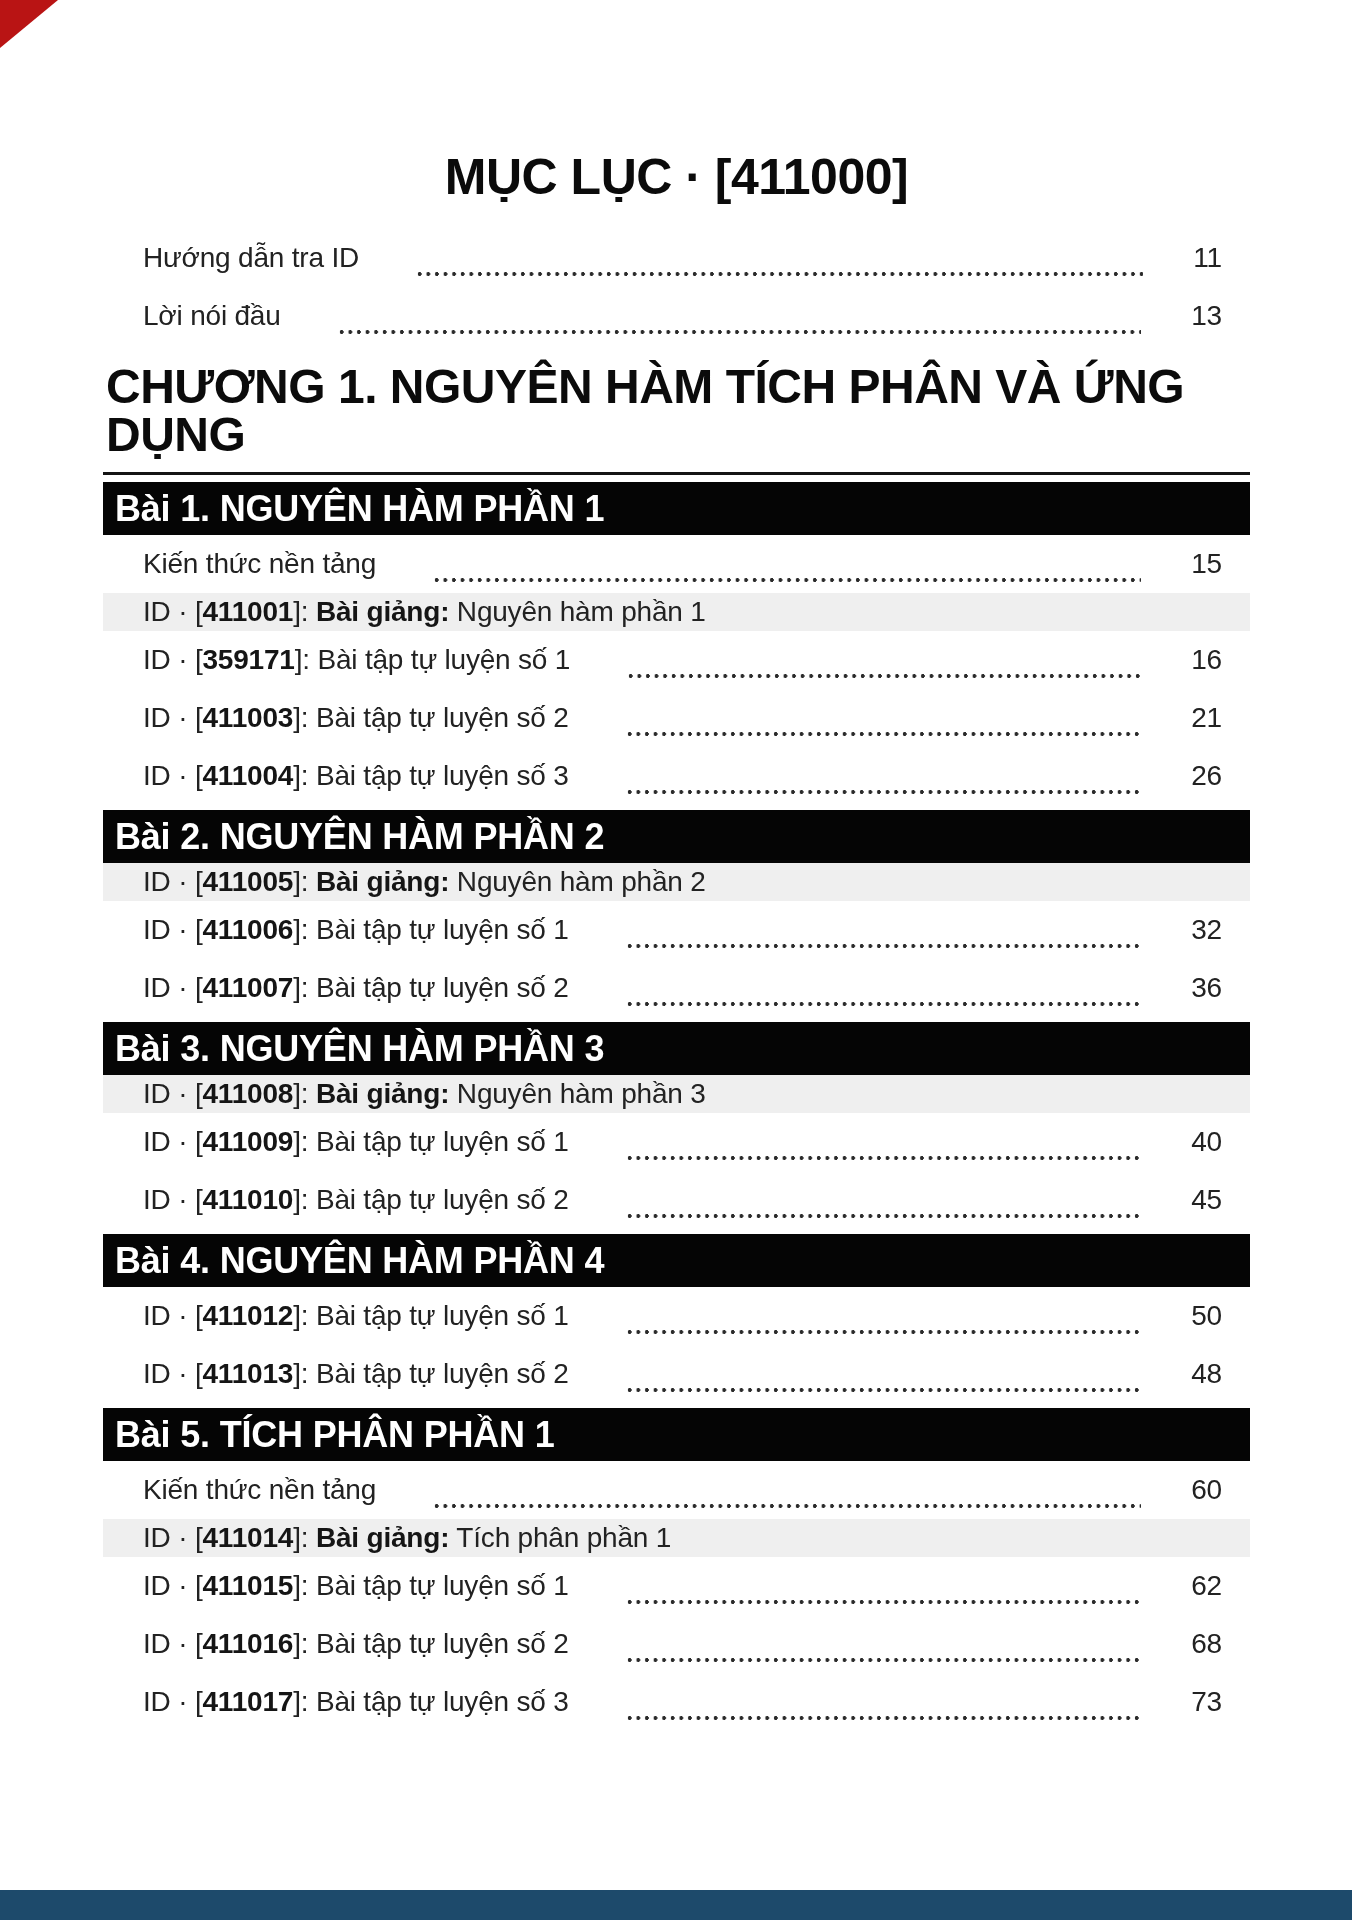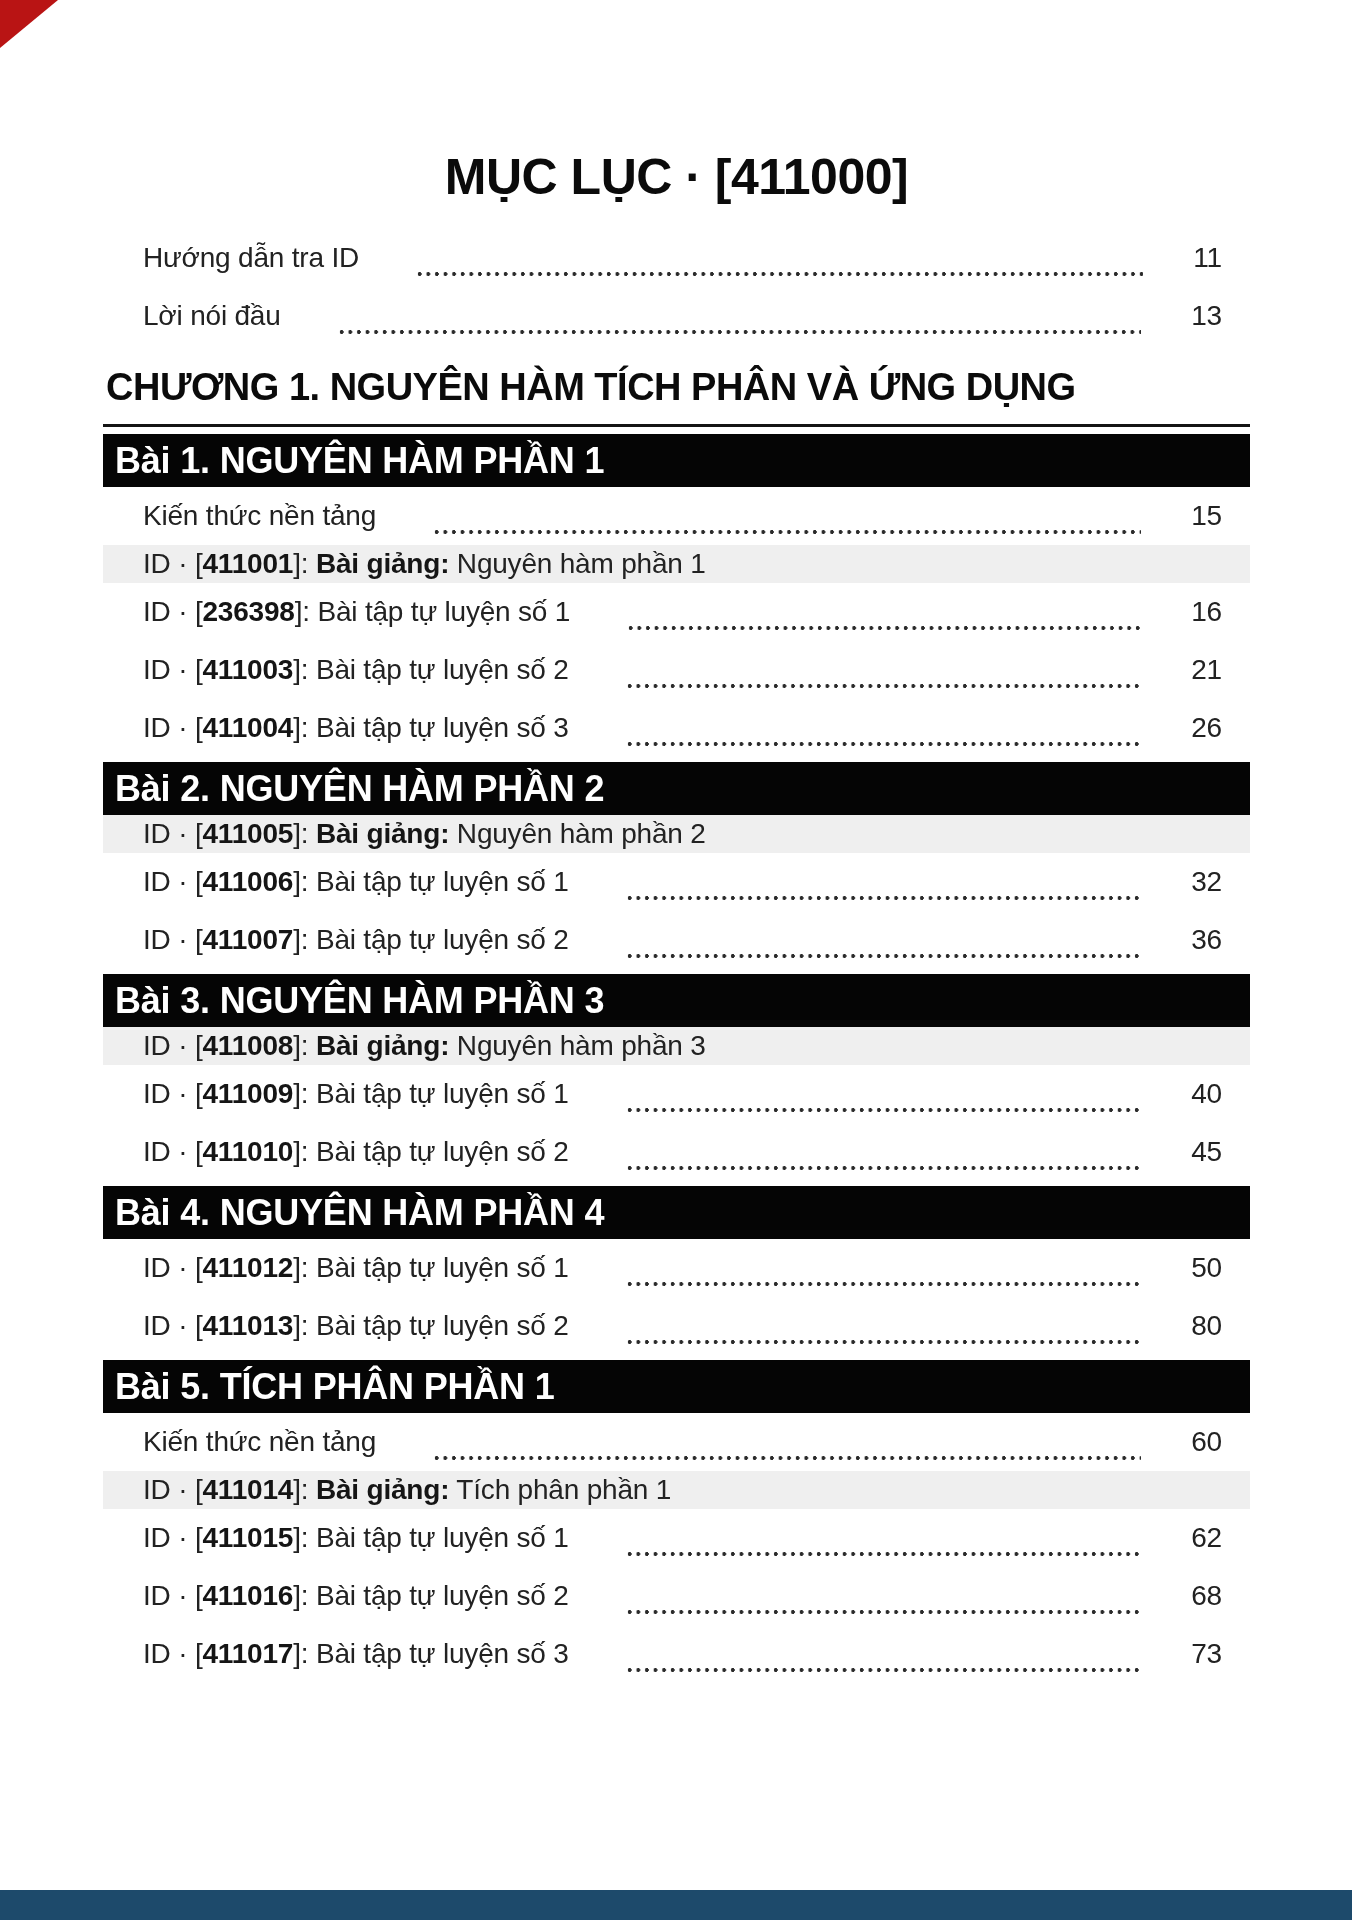--- a/index.html
+++ b/index.html
@@ -47,21 +47,21 @@
     align-self: flex-end;
     margin: 0 2px 10px 10px;
     background-image: radial-gradient(circle at 2.6px 3px, #2a2a2a 1.7px, transparent 2.2px);
     background-size: 8.6px 6px;
     background-repeat: repeat-x;
     background-position: left center;
   }
   .page-num { white-space: nowrap; }
   .chapter {
     margin: 18px 0 0 0; padding-left: 3px;
-    font-size: 38px; line-height: 48px; font-weight: 700;
+    font-size: 48px; line-height: 48px; font-weight: 700;
     letter-spacing: -0.5px; color: #0b0b0b;
   }
   .rule { margin-top: 13px; border-top: 3px solid #141414; }
   .lessons > .bar:first-child { margin-top: 7px; }
   .bar {
     height: 53px; margin-top: 5px;
     background: var(--bar-bg, #050505);
     color: #ffffff;
     display: flex; align-items: center;
     padding-left: 12px;
@@ -103,21 +103,21 @@
       <div class="bar">Bài 1. NGUYÊN HÀM PHẦN 1</div>
       <div class="row">
         <span class="label"><span>Kiến thức nền tảng</span></span>
         <span class="leader"></span>
         <span class="page-num">15</span>
       </div>
       <div class="row hl">
         <span class="label">ID · [<b class="id">411001</b>]: <b>Bài giảng:</b> <span>Nguyên hàm phần 1</span></span>
       </div>
       <div class="row">
-        <span class="label">ID · [<b class="id">236398</b>]: <span>Bài tập tự luyện số 1</span></span>
+        <span class="label">ID · [<b class="id">359171</b>]: <span>Bài tập tự luyện số 1</span></span>
         <span class="leader"></span>
         <span class="page-num">16</span>
       </div>
       <div class="row">
         <span class="label">ID · [<b class="id">411003</b>]: <span>Bài tập tự luyện số 2</span></span>
         <span class="leader"></span>
         <span class="page-num">21</span>
       </div>
       <div class="row">
         <span class="label">ID · [<b class="id">411004</b>]: <span>Bài tập tự luyện số 3</span></span>
@@ -154,21 +154,21 @@
       </div>
       <div class="bar">Bài 4. NGUYÊN HÀM PHẦN 4</div>
       <div class="row">
         <span class="label">ID · [<b class="id">411012</b>]: <span>Bài tập tự luyện số 1</span></span>
         <span class="leader"></span>
         <span class="page-num">50</span>
       </div>
       <div class="row">
         <span class="label">ID · [<b class="id">411013</b>]: <span>Bài tập tự luyện số 2</span></span>
         <span class="leader"></span>
-        <span class="page-num">80</span>
+        <span class="page-num">48</span>
       </div>
       <div class="bar">Bài 5. TÍCH PHÂN PHẦN 1</div>
       <div class="row">
         <span class="label"><span>Kiến thức nền tảng</span></span>
         <span class="leader"></span>
         <span class="page-num">60</span>
       </div>
       <div class="row hl">
         <span class="label">ID · [<b class="id">411014</b>]: <b>Bài giảng:</b> <span>Tích phân phần 1</span></span>
       </div>

